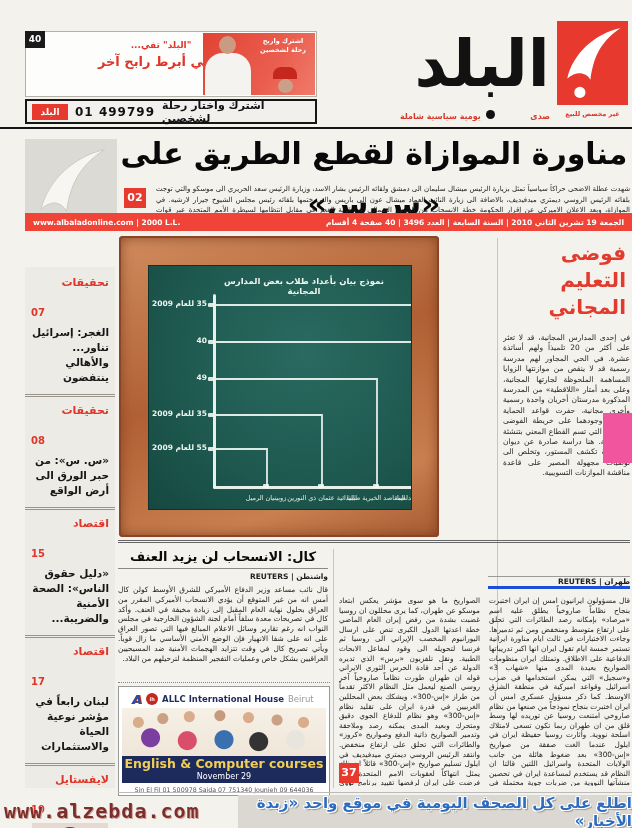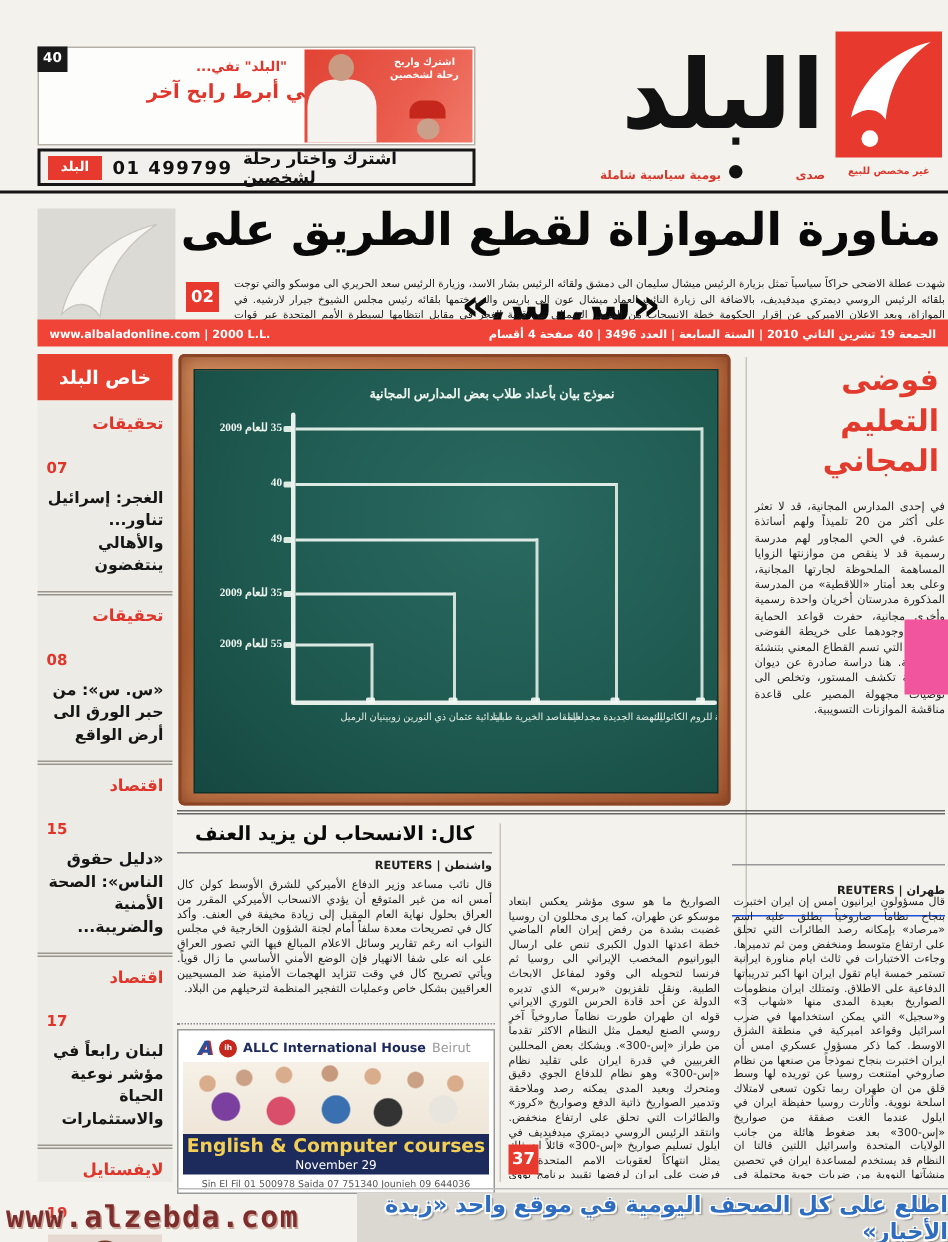--- a/index.html
+++ b/index.html
@@ -60,23 +60,23 @@
   .eva{position:relative;width:76px;height:122px;margin:8px auto 4px;background:#e6d9d2;overflow:hidden;}
   .eva::before{content:"";position:absolute;left:5px;top:9px;width:14px;height:10px;background:#c23a30;opacity:.7;}
   .eva::after{content:"";position:absolute;right:4px;top:58px;width:12px;height:9px;background:#c23a30;opacity:.5;}
   .eva-hair{position:absolute;left:26px;top:4px;width:24px;height:20px;background:#6e3524;border-radius:50% 50% 40% 40%;}
   .eva-face{position:absolute;left:30px;top:9px;width:16px;height:15px;background:#c99e87;border-radius:50%;}
   .eva-dress{position:absolute;left:12px;top:26px;width:52px;height:92px;background:#141414;
              border-radius:46% 54% 18% 22% / 26% 30% 8% 10%;}
   .eva-name{font-size:9.5px;font-weight:bold;text-align:right;padding:0 6px;}
   .eva-cap{font-size:10.5px;font-weight:900;text-align:right;direction:rtl;padding:2px 6px 0;}
   
-  #board{left:119px;top:236px;width:368px;height:301px;box-sizing:border-box;padding:10px;border-radius:4px;
+  #board{left:119px;top:236px;width:320px;height:301px;box-sizing:border-box;padding:29px;border-radius:4px;
          background:linear-gradient(160deg,#d08c5e 0%,#b06034 45%,#c97f50 80%,#a85b32 100%);
-         box-shadow:inset 0 0 0 2px #8a4526, inset 0 0 14px #7c3c1e;font-family:Liberation Serif, serif;}
+         box-shadow:inset 0 0 0 2px #8a4526, inset 0 0 14px #7c3c1e;}
   #board-inner{position:relative;width:100%;height:100%;background:radial-gradient(ellipse at 60% 35%,#2a6a60 0%,#1f5a51 55%,#154840 100%);
                border:1px solid #0e332c;overflow:hidden;}
   .chart-title{position:absolute;top:10px;left:60px;right:12px;color:#eef5ef;font-size:8.5px;font-weight:bold;
                text-align:center;direction:rtl;}
   #chart-plot{position:absolute;left:0;top:0;right:0;bottom:0;}
   .chalk-bar{position:absolute;border-top:2px solid rgba(238,246,240,.92);border-right:2px solid rgba(238,246,240,.85);}
   .chalk-axis-y{position:absolute;background:rgba(242,248,243,.95);border-radius:2px;}
   .chalk-axis-x{position:absolute;background:rgba(242,248,243,.95);border-radius:2px;}
   .chalk-vlabel{position:absolute;color:#edf4ee;font-size:7.5px;font-weight:bold;text-align:right;direction:rtl;}
   .chalk-clabel{position:absolute;color:#e7efe9;font-size:6.5px;line-height:8px;text-align:center;width:68px;direction:rtl;}
@@ -90,22 +90,22 @@
   
   #art-rule{left:118px;top:540px;width:512px;height:3px;border-top:1px solid #666;border-bottom:1px solid #666;box-sizing:border-box;}
   #kahl{left:118px;top:549px;width:210px;height:130px;overflow:hidden;}
   .art-title-s{font-size:13px;font-weight:900;direction:rtl;text-align:center;color:#0a0a0a;}
   .rule{border:none;border-top:1px solid #888;margin:4px 0 3px;}
   .byline{direction:rtl;text-align:right;font-size:7.5px;font-weight:bold;color:#222;}
   .art-body{margin-top:4px;font-size:7.4px;line-height:9.8px;text-align:justify;direction:rtl;color:#1e1e1e;}
   #vdiv-mid{left:333px;top:549px;width:1px;height:239px;background:#c9c5bd;}
   #iran{left:339px;top:549px;width:291px;height:240px;}
   .art-title-l{font-size:15.5px;font-weight:900;direction:rtl;text-align:right;color:#0a0a0a;}
-  #iran-byline{position:absolute;right:0;top:27px;width:142px;border-top:1px solid #999;border-bottom:1px solid #1d4ed8;
-               padding:12px 0;}
+  #iran-byline{position:absolute;right:0;top:27px;width:142px;border-top:1px solid #999;border-bottom:3px solid #1d4ed8;
+               padding:0 0;}
   #iran-cols{position:absolute;top:47px;left:0;right:0;height:190px;display:flex;gap:9px;direction:rtl;overflow:hidden;}
   .iran-col{width:141px;font-size:7.3px;line-height:9.6px;text-align:justify;direction:rtl;color:#1e1e1e;overflow:hidden;}
   #iran-page{position:absolute;left:0;bottom:6px;width:20px;height:20px;background:#e8392e;color:#fff;
              font-size:11px;font-weight:bold;text-align:center;line-height:20px;}
   
   #dots{left:118px;top:682px;width:212px;height:1px;border-top:1px dotted #888;}
   #allc{left:118px;top:686px;width:212px;height:110px;background:#fff;border:1px solid #999;box-sizing:border-box;padding:3px;}
   .allc-hdr{height:18px;display:flex;align-items:center;gap:4px;padding-left:10px;}
   .allc-a{color:#2a4fa0;font-weight:900;font-size:13px;font-style:italic;
           text-shadow:1px 0 0 #c5271d;}
@@ -189,21 +189,20 @@
   <div class="abs" id="main-headline">مناورة الموازاة لقطع الطريق على «س.س»</div>
   <div class="abs" id="teaser-block">
     <div id="page02">02</div>
     <p class="teaser">شهدت عطلة الاضحى حراكاً سياسياً تمثل بزيارة الرئيس ميشال سليمان الى دمشق ولقائه الرئيس بشار الاسد، وزيارة الرئيس سعد الحريري الى موسكو والتي توجت بلقائه الرئيس الروسي ديمتري ميدفيديف، بالاضافة الى زيارة النائب العماد ميشال عون الى باريس والتي ختمها بلقائه رئيس مجلس الشيوخ جيرار لارشيه. في الموازاة، وبعد الاعلان الاميركي عن إقرار الحكومة خطة الانسحاب من الشطر الشمالي من قرية الغجر في مقابل انتظامها لسيطرة الأمم المتحدة عبر قوات اليونيفيل، ومداولة لقطع الطريق على تسوية من 5 نقاط كانت نتيجة اتصالات سعودية ـ سورية.</p>
   </div>
   <div class="abs" id="datebar">
     <span class="left">www.albaladonline.com  |  2000 L.L.</span>
     <span class="right">الجمعة 19 تشرين الثاني 2010   |   السنة السابعة   |   العدد 3496   |   40 صفحة 4 أقسام</span>
   </div>
 
-  <div class="abs" id="sb-header">خاص البلد</div>
   <div class="abs" id="sb-body">
     <div class="sb-item">
       <div class="sec-row">
         <span class="sec">تحقيقات</span>
         <span class="pg">07</span>
       </div>
       <div class="sb-head">الغجر: إسرائيل تناور... والأهالي ينتفضون</div>
     </div>
     <div class="sb-item">
       <div class="sec-row">

